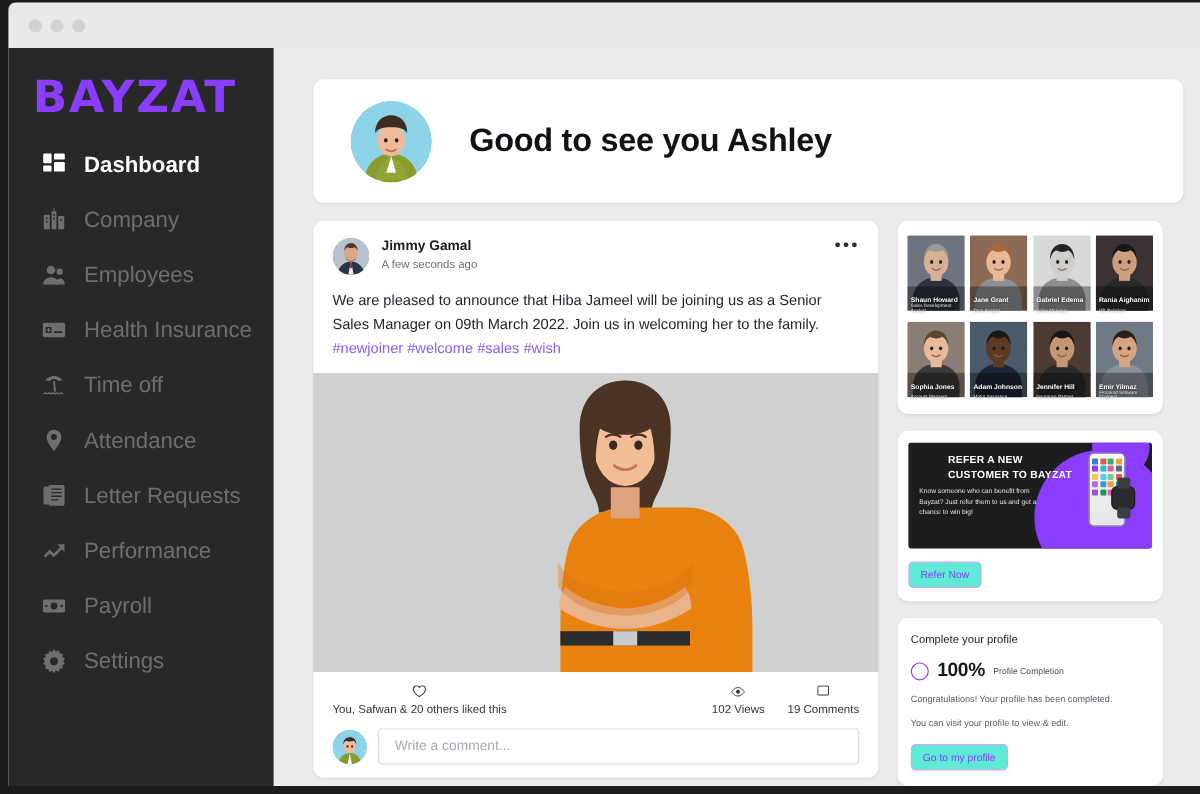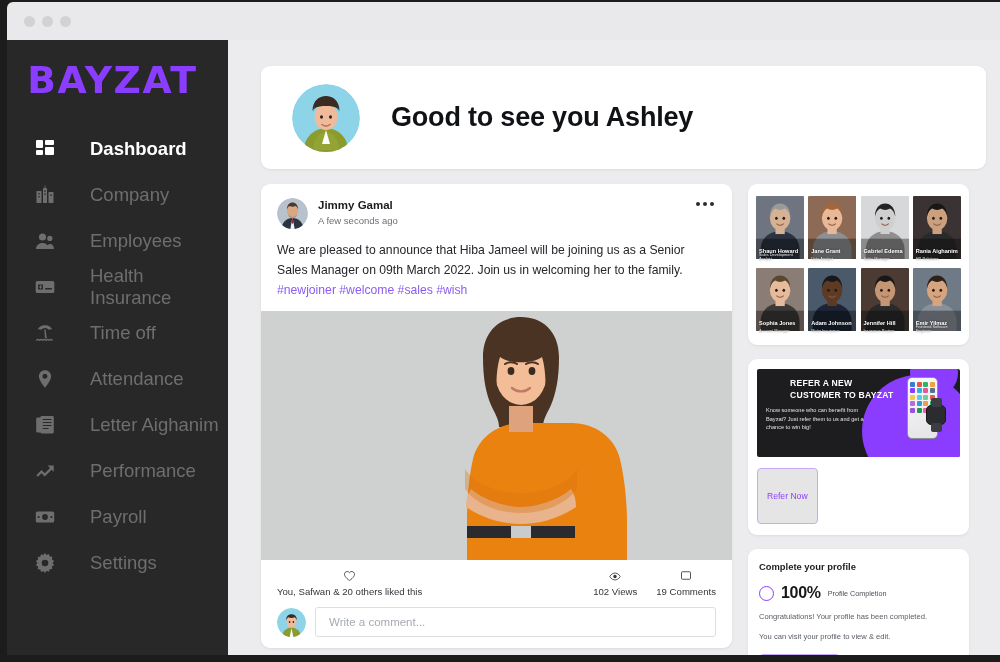--- a/index.html
+++ b/index.html
@@ -47,28 +47,27 @@
     color: #8b3dff;
     font-size: 37px;
     font-weight: 700;
     letter-spacing: 1.5px;
     padding-left: 22px;
     line-height: 1;
     margin-bottom: 27px;
     transform: scaleX(1.02);
   }
   .nav-item {
-    display: flex; align-items: center;
+    display: flex; 
     height: 46px;
     padding-left: 27px;
     color: #6e6e6e;
     font-size: 18.5px;
     font-weight: 400;
     cursor: pointer;
-    gap: 20px;
   }
   .nav-item.active { color: #ffffff; font-weight: 700; }
   .nav-ico {
     width: 22px; height: 22px;
     margin-right: 14px;
     display: flex; align-items: center; justify-content: center;
     flex: 0 0 22px;
   }
   .nav-ico svg { width: 20px; height: 20px; display: block; }
   .nav-item .nav-ico svg { fill: #6e6e6e; }
@@ -219,26 +218,26 @@
   #watch::before, #watch::after {
     content: ""; position: absolute; left: 4px; width: 11px; height: 9px;
     background: #3b3d42; border-radius: 2px;
   }
   #watch::before { top: -8px; }
   #watch::after { bottom: -8px; }
   .ghost-btn {
     display: inline-block;
     border: 1px solid #c9aaf7; border-radius: 4px;
     color: #8b3dff; font-size: 8.6px;
-    padding: 22px 9px; margin-top: 11px;
-    cursor: pointer; background: #e5e5e5;
+    padding: 5px 9px; margin-top: 11px;
+    cursor: pointer; background: #5eead4;
   }
 
   #profile-card { padding: 12px 11px 13px 11px; flex: 1 1 auto; }
-  #profile-head { font-size: 9.4px; font-weight: 700; color: #1b1d21; }
+  #profile-head { font-size: 9.4px; font-weight: 400; color: #1b1d21; }
   #profile-pct-row { display: flex; align-items: center; gap: 7px; margin-top: 12px; }
   #ring {
     width: 15px; height: 15px; border-radius: 50%;
     border: 1.8px solid #8b3dff; flex: 0 0 15px;
   }
   #profile-pct { font-size: 16px; font-weight: 700; color: #15171a; letter-spacing: -0.3px; }
   #profile-pct-label { font-size: 7.2px; color: #4b4f56; }
   .profile-line { font-size: 7.6px; color: #585c63; margin-top: 9px; line-height: 1.5; }
 </style>
 </head>
@@ -335,21 +334,21 @@
         <span class="nav-ico">
           <svg viewBox="0 0 20 20">
               <rect x="1.2" y="2.4" width="11" height="15" rx="1.3"></rect>
               <rect x="5.4" y="1.1" width="13.4" height="17.4" rx="1.4"></rect>
               <rect x="7.6" y="4" width="9" height="1.1" rx=".5" fill="#282828"></rect>
               <rect x="7.6" y="7" width="9" height="1.1" rx=".5" fill="#282828"></rect>
               <rect x="7.6" y="10" width="9" height="1.1" rx=".5" fill="#282828"></rect>
               <rect x="7.6" y="13" width="6" height="1.1" rx=".5" fill="#282828"></rect>
             </svg>
         </span>
-        <span>Letter Aighanim</span>
+        <span>Letter Requests</span>
       </div>
 
       <div class="nav-item">
         <span class="nav-ico">
           <svg viewBox="0 0 20 20">
               <path d="M1.3 14.2l5.2-5.2 3.3 3.3 6-6 1.6 1.6-7.6 7.6-3.3-3.3-3.6 3.6z"></path>
               <path d="M12.6 4.6h6.1v6.1l-2.2-2.2-2-2z"></path>
             </svg>
         </span>
         <span>Performance</span>

